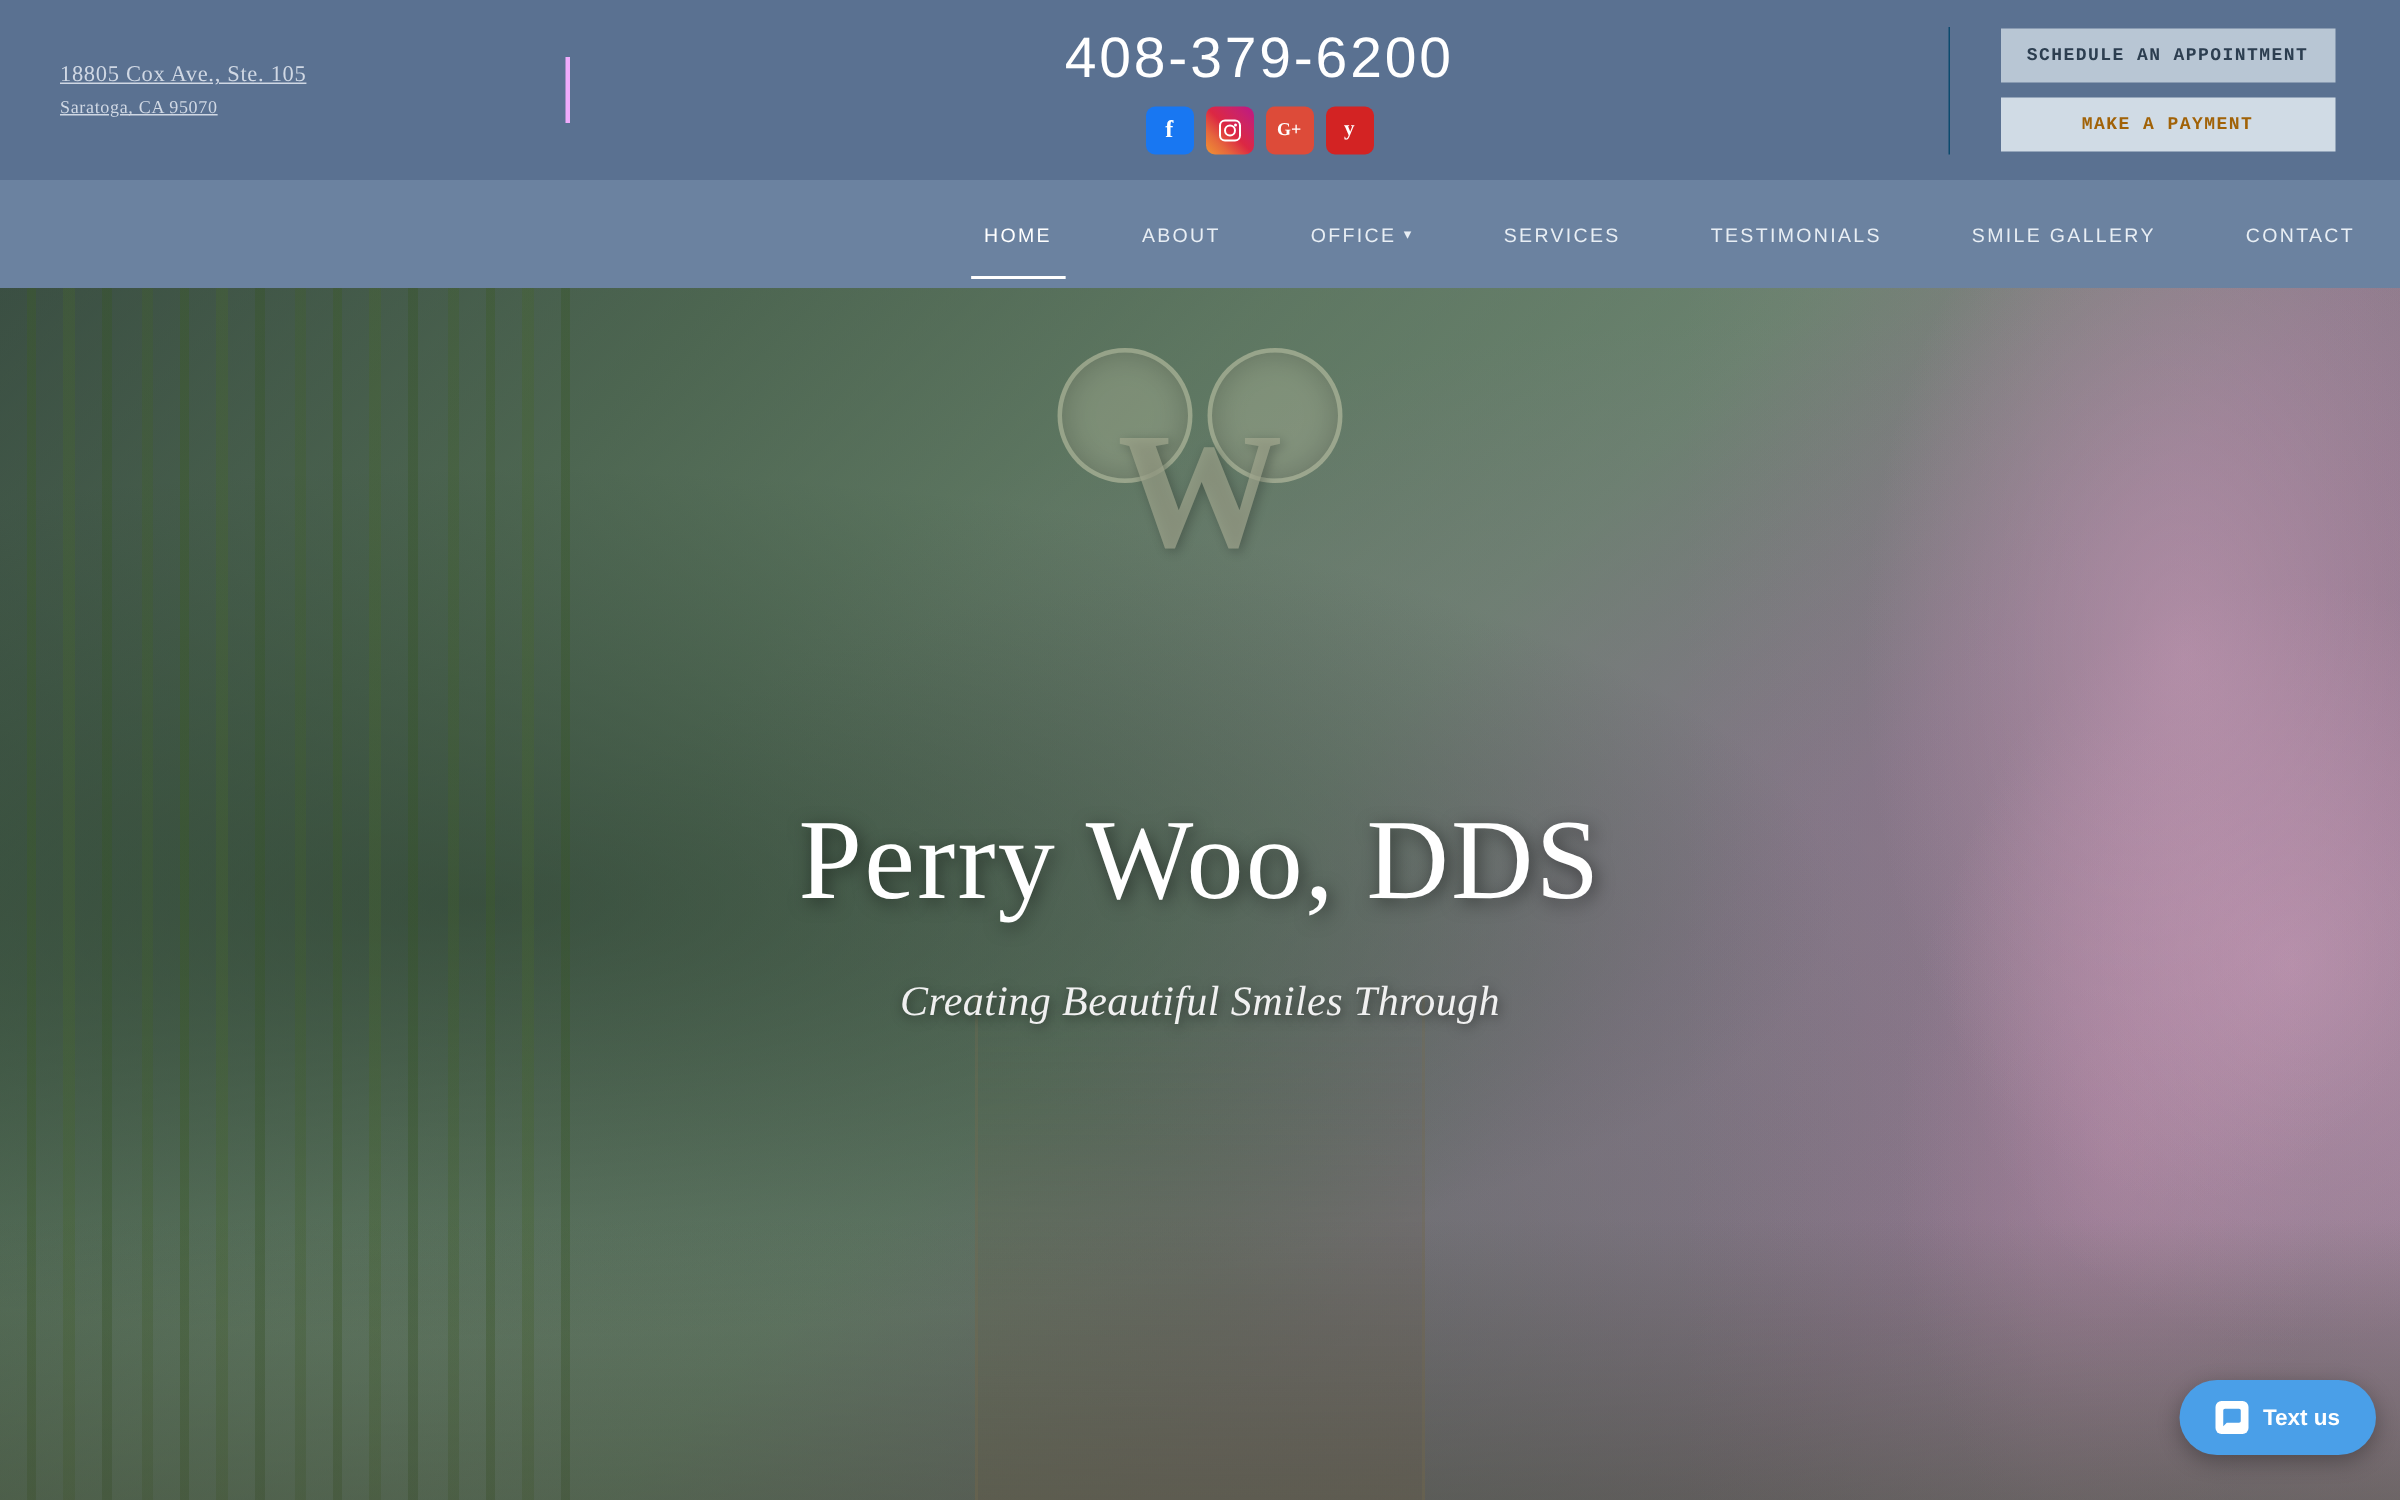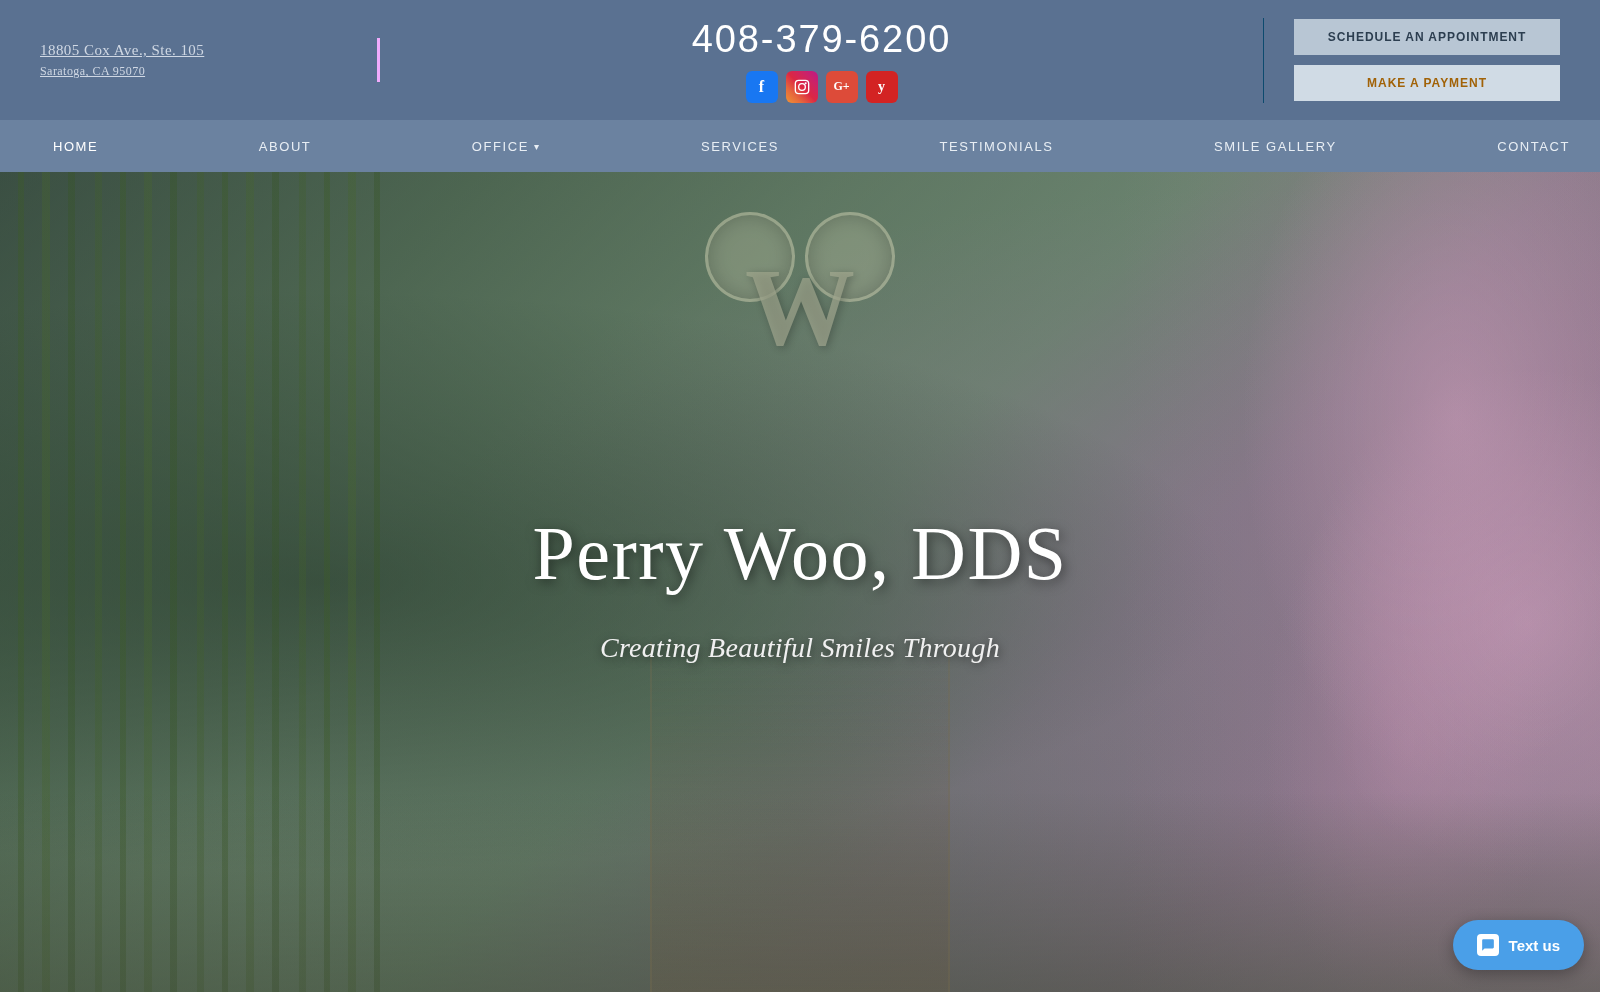--- a/index.html
+++ b/index.html
@@ -66,48 +66,47 @@
 
     .cta-buttons {
       flex: 0 0 260px;
       display: flex;
       flex-direction: column;
       align-items: center;
       gap: 10px;
       padding-left: 30px;
     }
     .cta-btn {
-      width: 266px;
+      width: 223px;
       padding: 11px 16px;
       border: none;
       cursor: pointer;
       font-size: 12px;
       letter-spacing: 0.08em;
-      font-family: Liberation Sans, sans-serif;
+      font-family: Liberation Mono, monospace;
       font-weight: 600;
       text-transform: uppercase;
     }
     .btn-schedule {
       background: #b8c6d4;
       color: #2c3e50;
     }
     .btn-payment {
       background: #d0dbe5;
       color: #a16207;
     }
 
     
     .nav-bar {
       background-color: #6b82a0;
-      height: 52px;
-      display: flex;
-      align-items: center;
-      justify-content: space-between;
+      height: 72px;
+      display: flex;
+      align-items: center;
+      justify-content: flex-end;
       gap: 0;
-      padding-left: 23px;
     }
     .nav-item {
       color: #e8eef4;
       font-size: 13px;
       letter-spacing: 0.12em;
       text-transform: uppercase;
       padding: 0 30px;
       height: 60px;
       display: flex;
       align-items: center;

